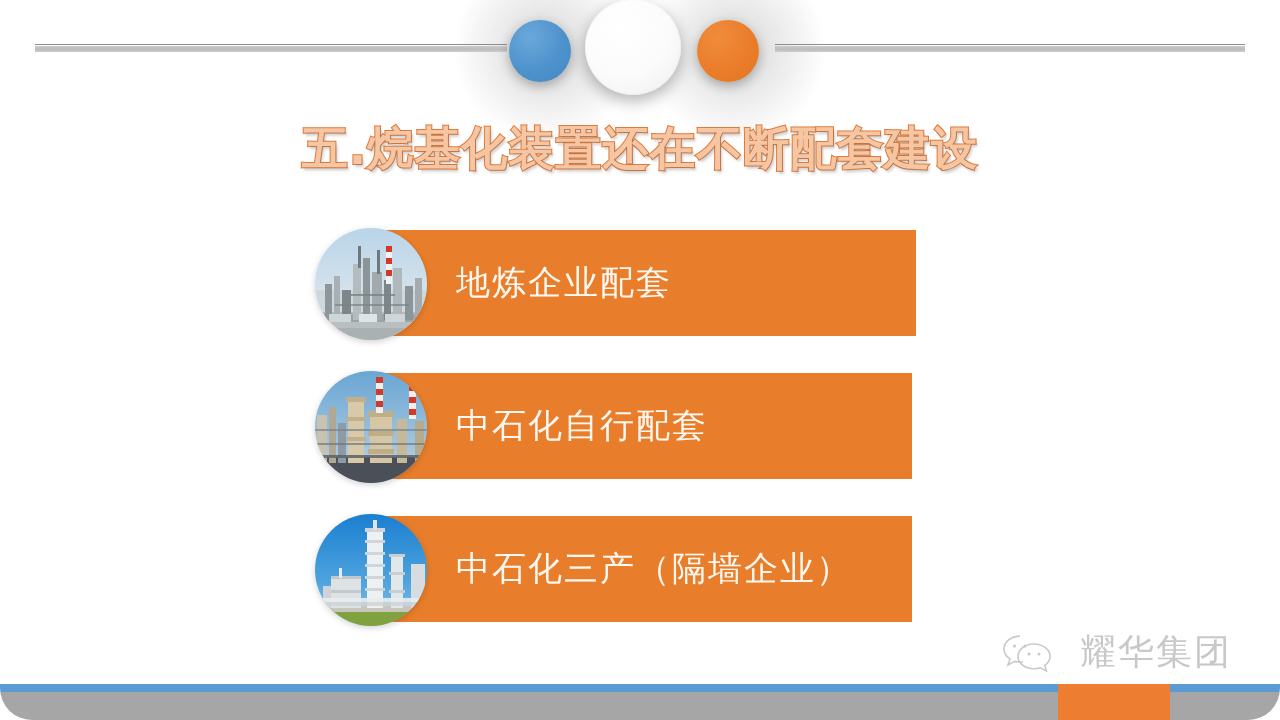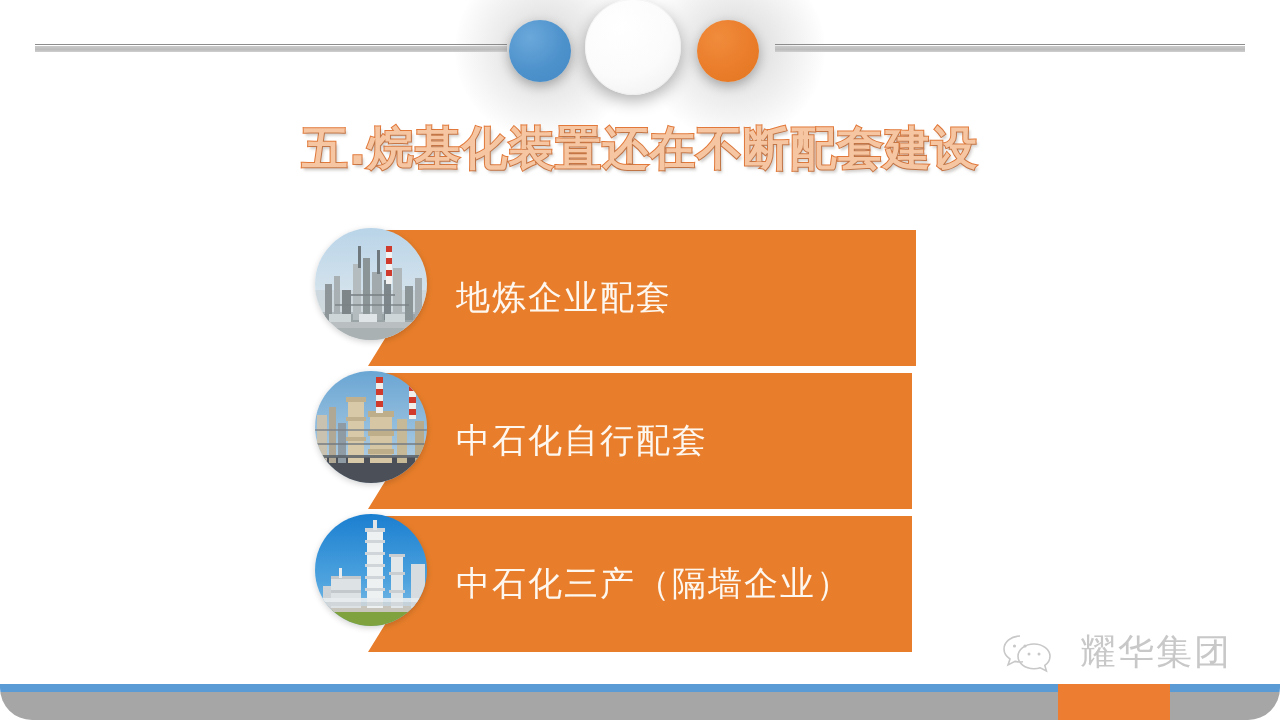--- a/index.html
+++ b/index.html
@@ -116,21 +116,21 @@
     width: 1280px;
   }
   #row-0 { top: 228px; height: 112px; }
   #row-1 { top: 371px; height: 112px; }
   #row-2 { top: 514px; height: 112px; }
 
   .banner {
     position: absolute;
     top: 2px;
     left: 368px;
-    height: 136px;
+    height: 106px;
     background: #e87e2b;
     -webkit-clip-path: polygon(0 0, 100% 0, 100% 100%, 0 100%, 42px 50%);
     clip-path: polygon(0 0, 100% 0, 100% 100%, 0 100%, 42px 50%);
     display: flex;
     align-items: center;
   }
   #row-0 .banner { width: 548px; }
   #row-1 .banner { width: 544px; }
   #row-2 .banner { width: 544px; }
 

